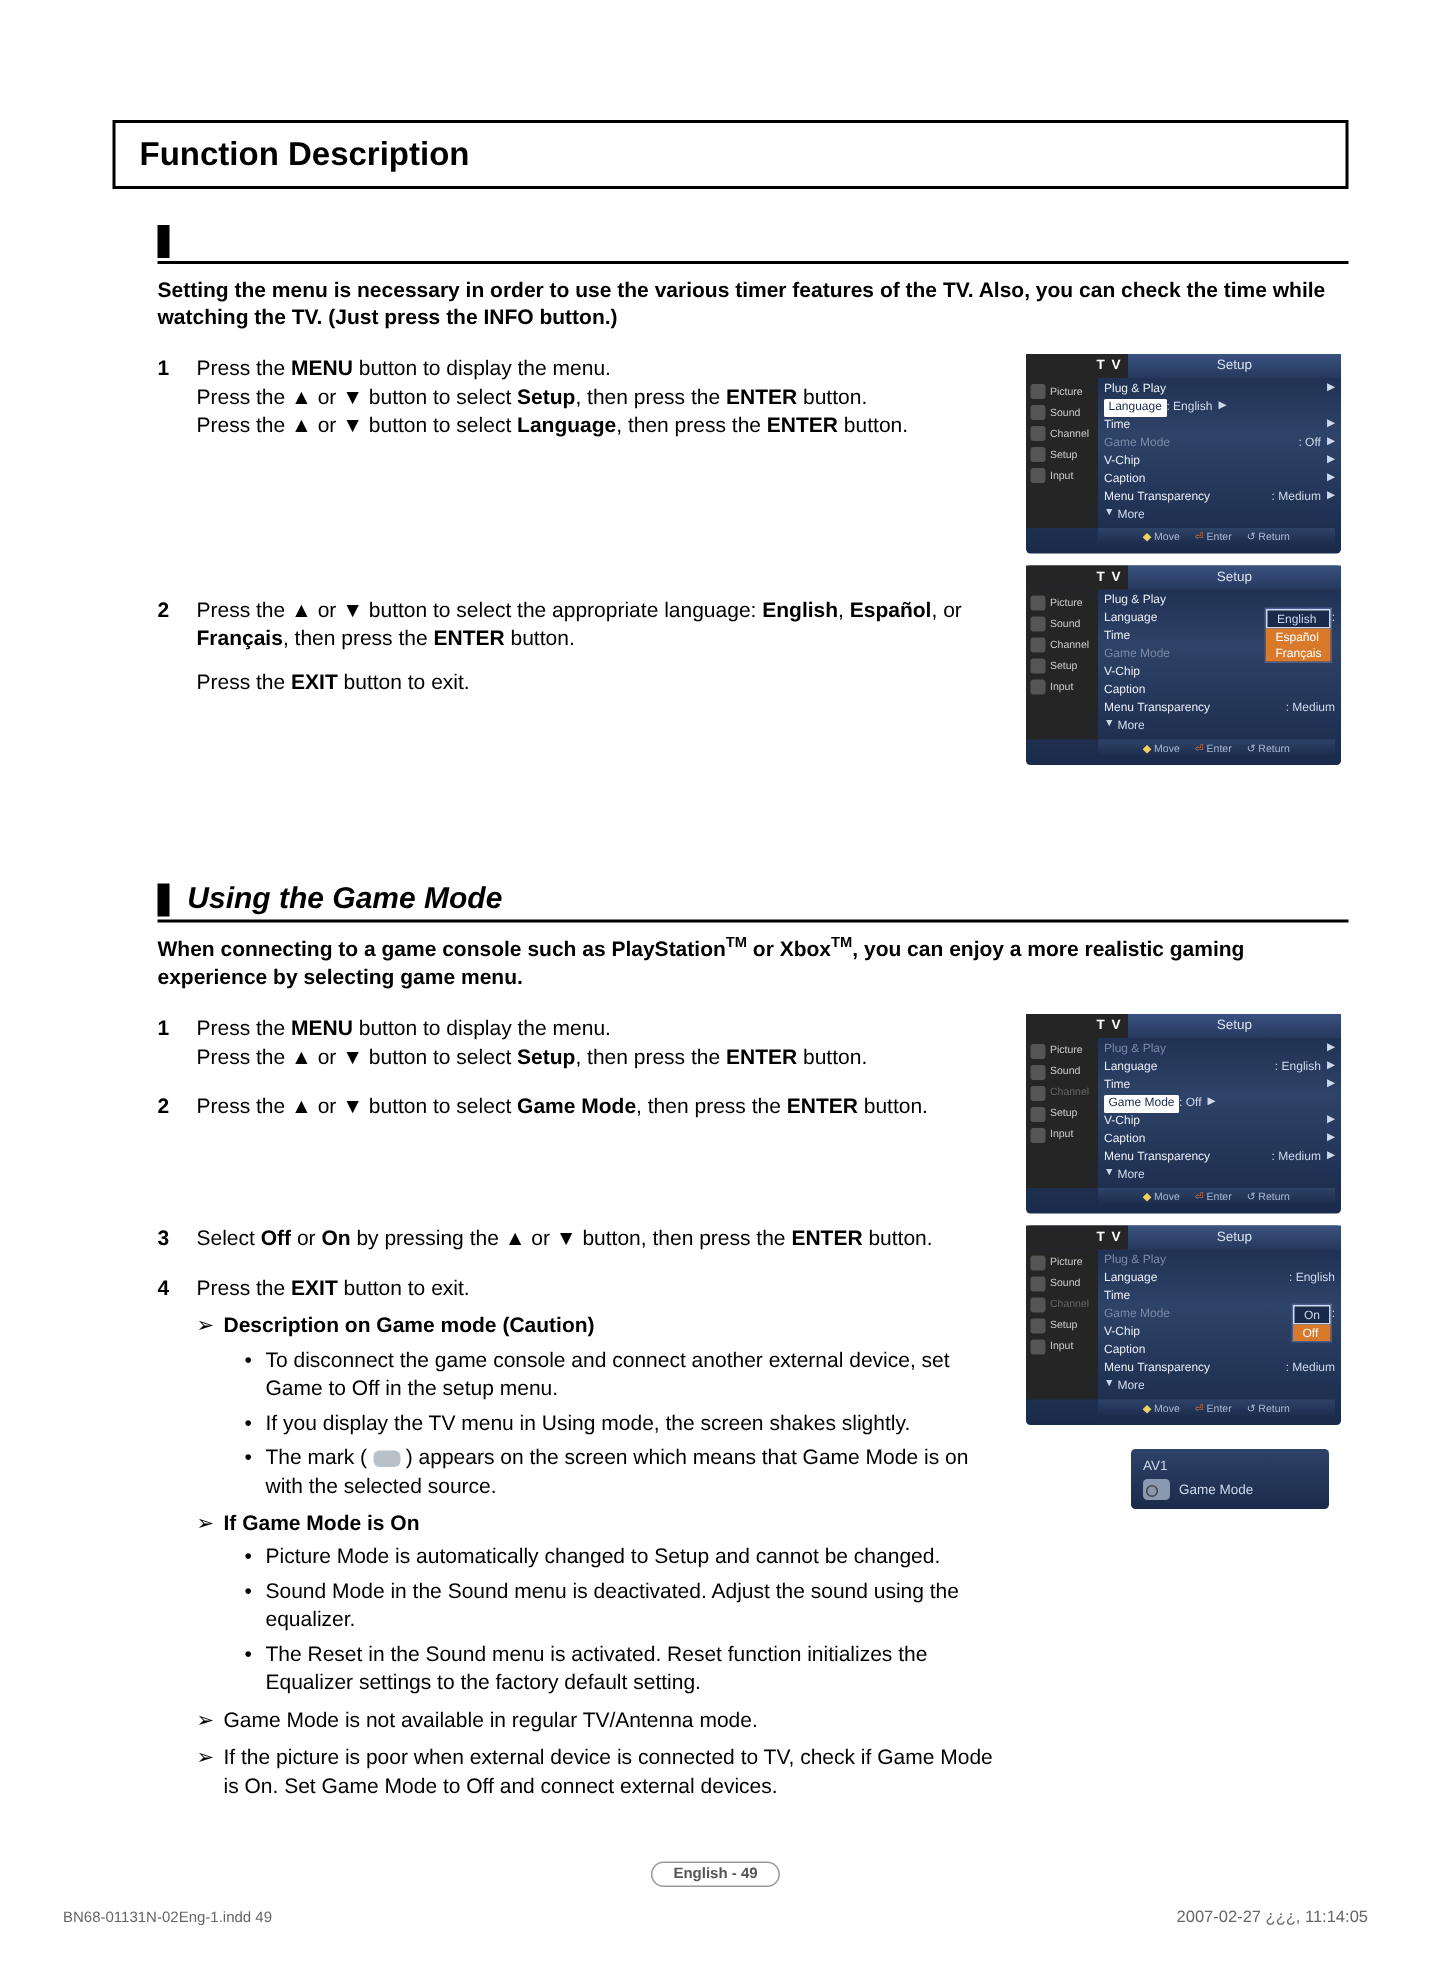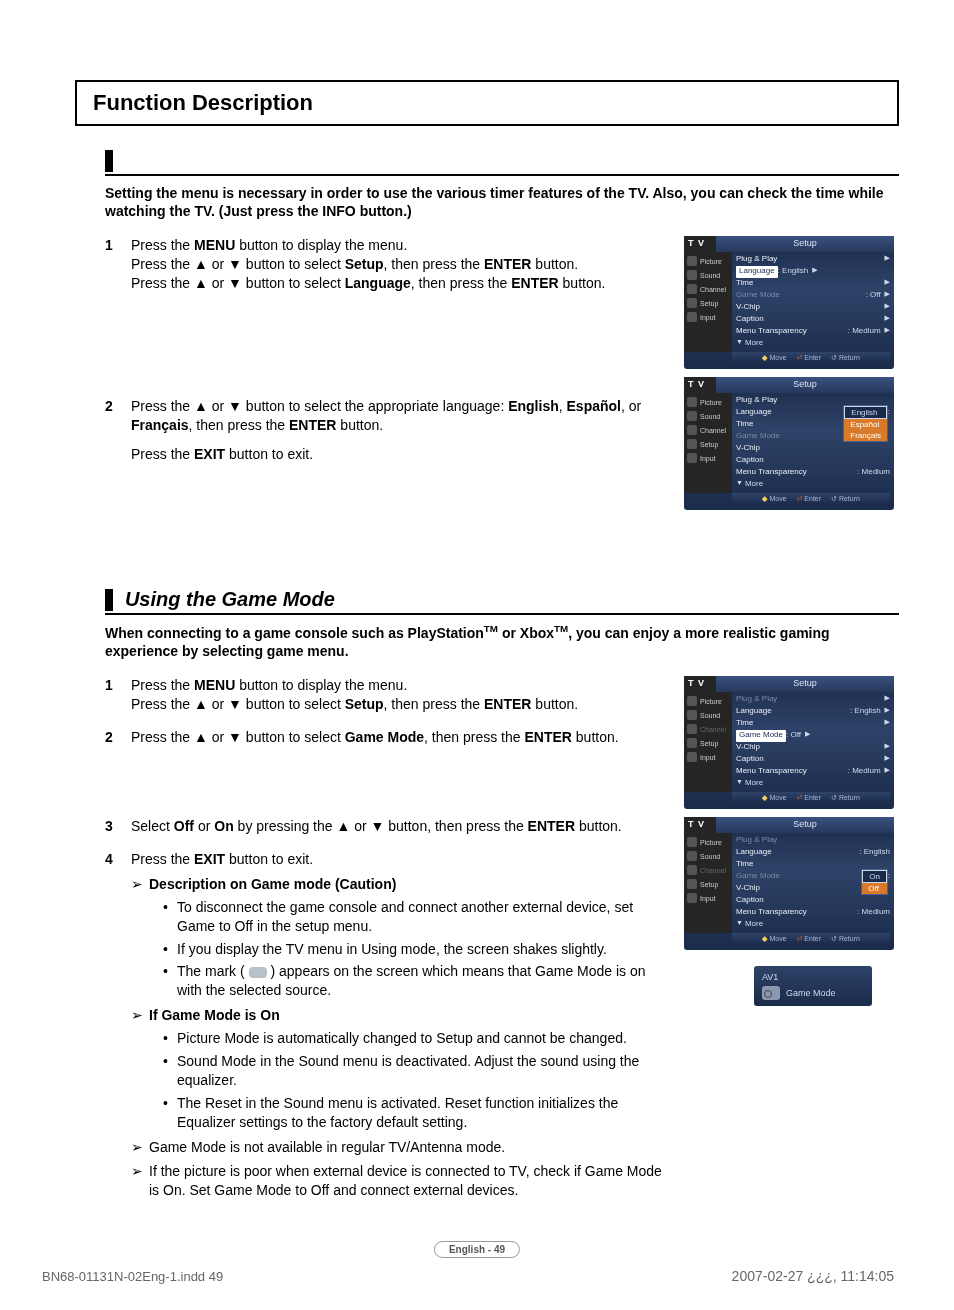--- a/index.html
+++ b/index.html
@@ -66,27 +66,28 @@
     background: linear-gradient(#1a2a4a, #2e4368 40%, #1a2a4a);
     border-radius: 3px;
     color: #e8ecf5;
     font-size: 8px;
     margin-bottom: 8px;
     position: relative;
     padding-bottom: 1px;
   }
   .shot-top { display: flex; height: 16px; }
   .shot-tv {
-    width: 32px;
+    width: 68px;
     background: #252525;
     color: #fff;
     font-weight: bold;
     font-size: 9px;
     padding: 2px 4px;
     letter-spacing: 1px;
+    text-align: right;
   }
   .shot-title {
     flex: 1;
     background: linear-gradient(#3a5280, #26385c);
     text-align: center;
     font-size: 9px;
     padding: 2px;
     color: #d8e0f0;
   }
   .shot-body { display: flex; }
@@ -140,21 +141,21 @@
     background: linear-gradient(#2e4368, #1a2a4a);
     padding: 2px 4px;
     font-size: 7px;
     color: #a8b8d8;
     margin: 0 4px 4px 48px;
   }
   .shot-foot span b { color: #f0d060; }
   .shot-foot span i { color: #e07030; font-style: normal; }
 
   .badge {
-    width: 118px;
+    width: 132px;
     margin-left: 70px;
     margin-top: 16px;
     background: linear-gradient(#2e4368, #1a2a4a);
     color: #cdd8ec;
     border-radius: 3px;
     padding: 6px 8px;
     font-size: 9px;
   }
   .badge-row { display: flex; align-items: center; margin-top: 4px; }
   .badge-icon {
@@ -182,28 +183,28 @@
     border-radius: 10px;
     padding: 2px 14px;
     font-size: 10px;
     font-weight: bold;
     color: #555;
   }
   .footer-left {
     position: absolute;
     bottom: 26px;
     left: 42px;
-    font-size: 13px;
+    font-size: 10px;
     color: #666;
   }
   .footer-right {
     position: absolute;
     bottom: 26px;
-    right: 60px;
-    font-size: 14px;
+    right: 42px;
+    font-size: 11px;
     color: #666;
   }
   .sup { font-size: 0.7em; vertical-align: super; }
   .gm-icon-inline {
     display: inline-block;
     width: 18px; height: 11px;
     background: #b8c0c8;
     border-radius: 4px;
     vertical-align: middle;
   }

